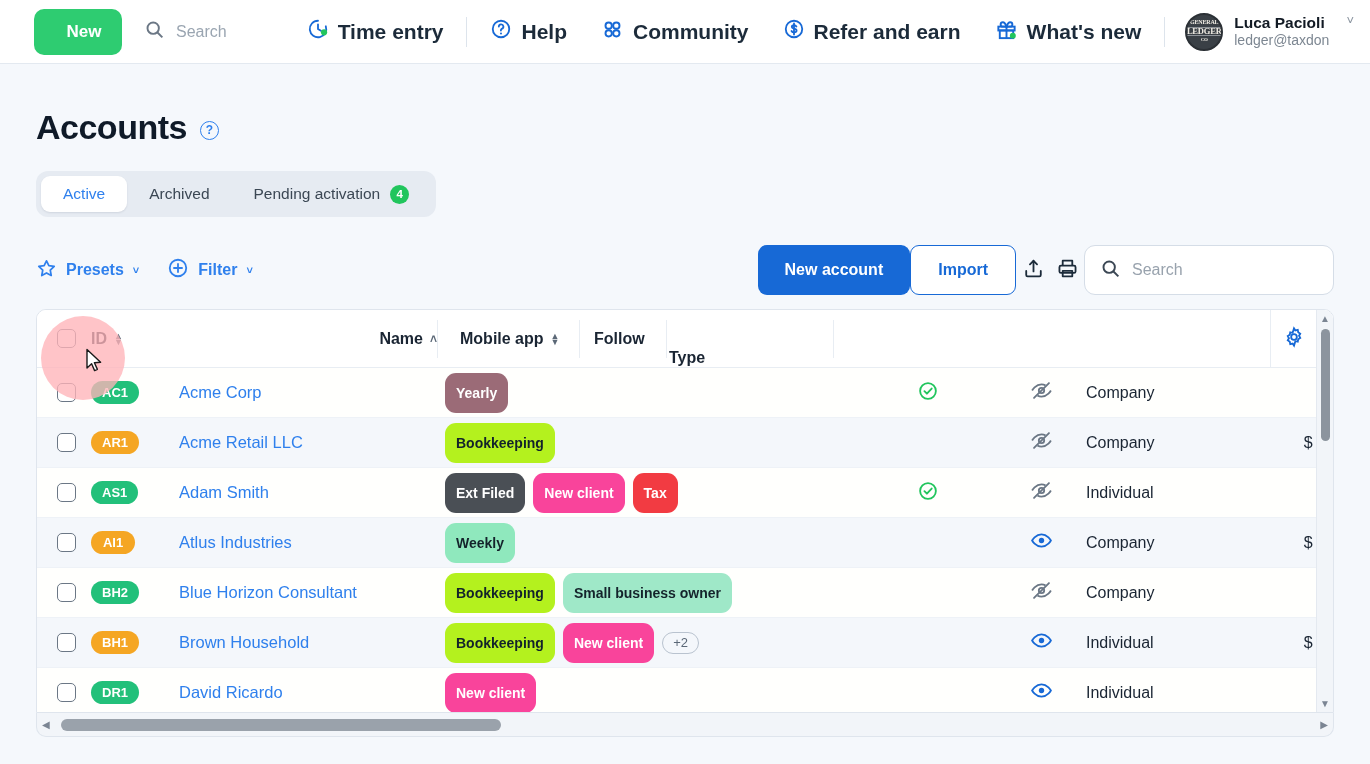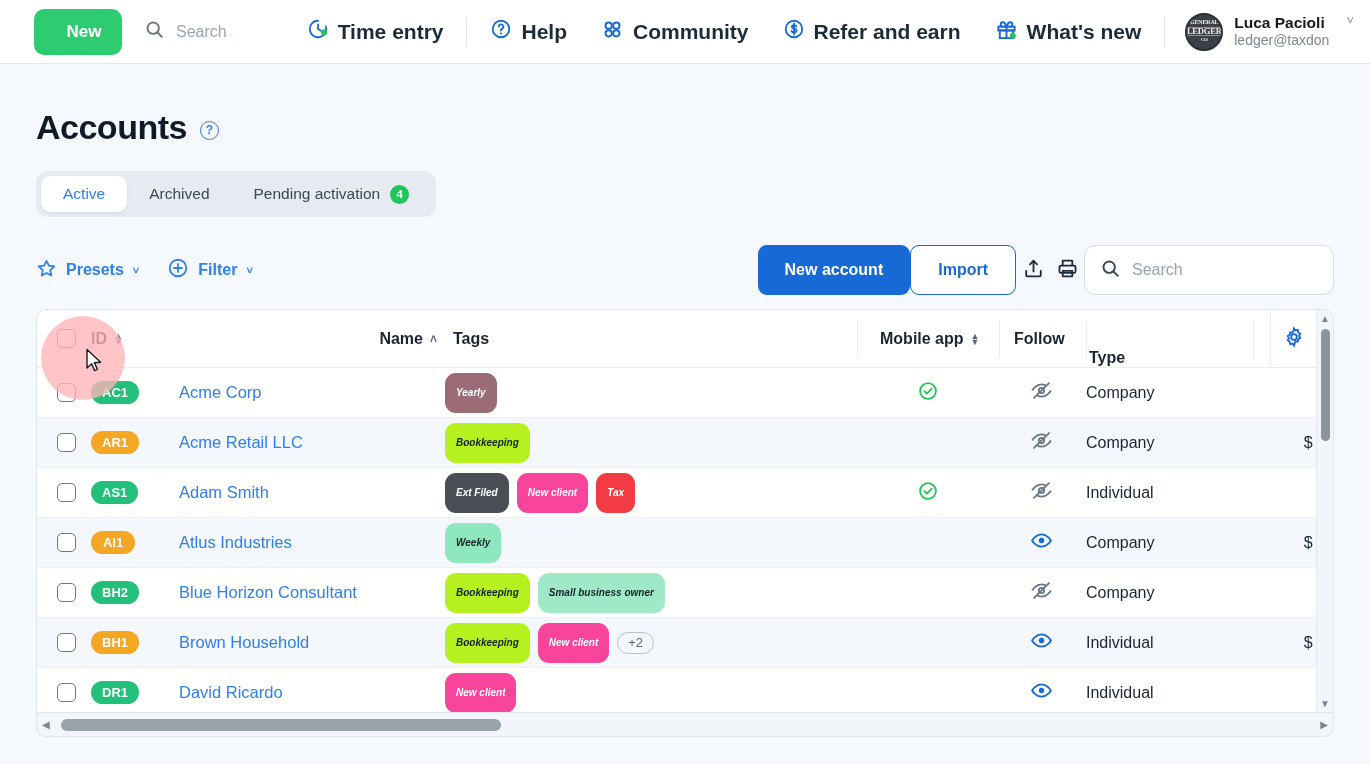--- a/index.html
+++ b/index.html
@@ -203,24 +203,23 @@
     border-radius: 12px; color: #fff;
     font-size: 13px; font-weight: bold;
     display: inline-flex; align-items: center; justify-content: center;
   }
   .name-link {
     color: #2f80ed; font-size: 16.5px; cursor: pointer;
     white-space: nowrap;
   }
   .tag {
     height: 40px; padding: 0 11px; border-radius: 11px;
-    font-size: 10px; font-weight: bold;
+    font-size: 14px; font-weight: bold;
     display: inline-flex; align-items: center;
     white-space: nowrap;
-    font-style: italic;
   }
   .tag-more {
     height: 22px; padding: 0 10px; border-radius: 11px;
     border: 1.3px solid #b9c3cf; background: transparent;
     color: #5b6877; font-size: 13px;
     display: inline-flex; align-items: center;
   }
   .type-txt { font-size: 16px; color: #1a2533; }
   .money { font-size: 16px; color: #1a2533; white-space: nowrap; }
 
@@ -473,23 +472,20 @@
         <span>ID</span>
         <span class="sort-ud">
             <span>▲</span>
             <span>▼</span>
           </span>
       </div>
       <div class="th c-name">
         <span>Name</span>
         <span style="font-size:12px;color:#5b6877">˄</span>
       </div>
-      <div class="th c-tags">
-        <span>Tags</span>
-      </div>
       <div class="vsep"></div>
       <div class="th c-mob">
         <span>Mobile app</span>
         <span class="sort-ud">
             <span>▲</span>
             <span>▼</span>
           </span>
       </div>
       <div class="vsep"></div>
       <div class="th c-fol">

